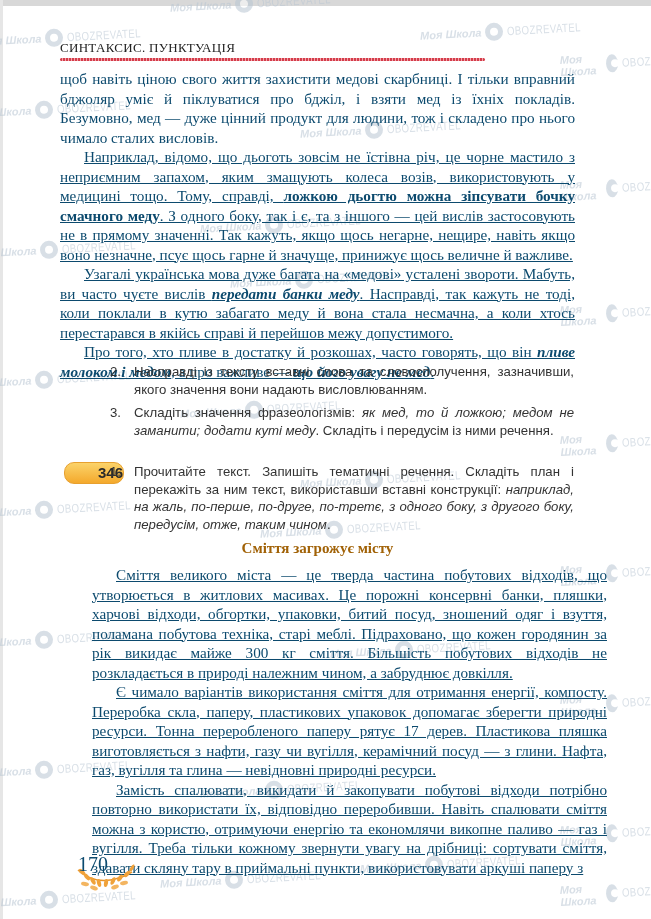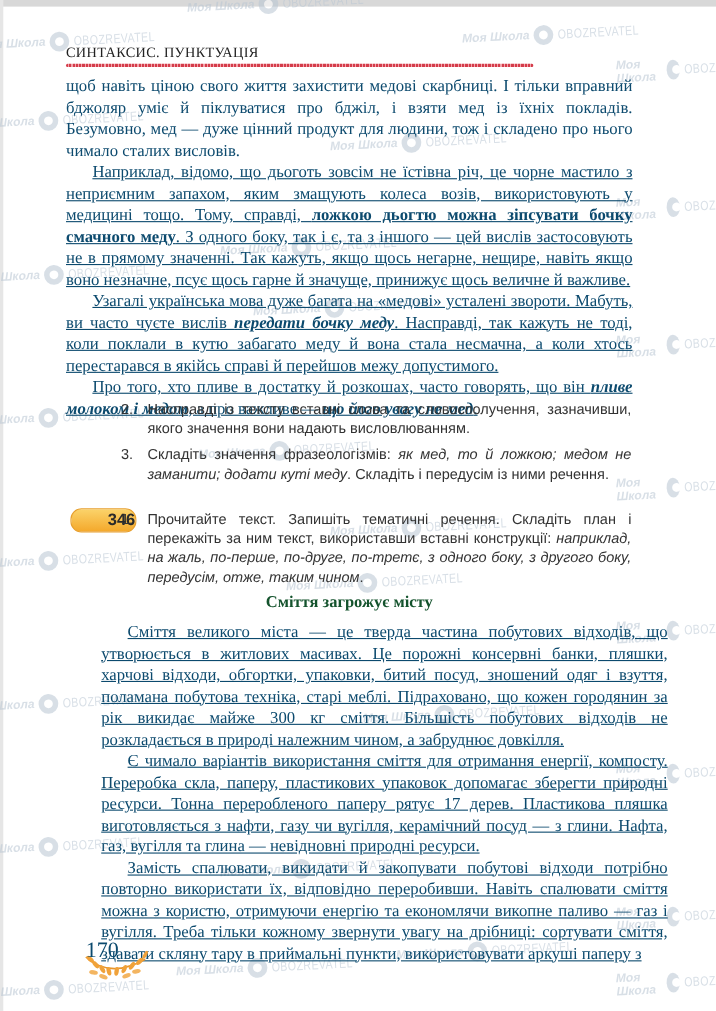--- a/index.html
+++ b/index.html
@@ -58,21 +58,21 @@
     position: absolute; left: 64px; top: 462px; width: 58px; height: 20px;
     border-radius: 10px;
     background: linear-gradient(180deg, #fbd36a 0%, #f4a92c 100%);
     border: 1px solid #e7a02f;
     font-family: "Liberation Sans", sans-serif; font-weight: bold; font-size: 15px;
     color: #2a2a2a; text-align: right; line-height: 20px;
   }
 
   .section-title {
     position: absolute; left: 60px; top: 540px; width: 515px; text-align: center;
-    font-family: "Liberation Serif", serif; font-weight: bold; font-size: 15px; color: #14532d;
+    font-family: "Liberation Serif", serif; font-weight: bold; font-size: 15px; color: #a16207;
   }
 
   .page-number {
     position: absolute; left: 78px; top: 853px;
     font-family: Liberation Serif, serif; font-size: 20px; color: #0c4a6e;
   }
   .laurel { position: absolute; left: 70px; top: 862px; width: 70px; height: 30px; }
 </style>
 </head>
 <body>
@@ -224,21 +224,21 @@
   </div>
 
 <div class="page">
 
   <div class="running-head">СИНТАКСИС. ПУНКТУАЦІЯ</div>
   <div class="head-rule"></div>
 
   <div class="body-text" id="passage-top" style="top:69px;">
       <p class=""><span>щоб навіть ціною свого життя захистити медові скарбниці. І тільки вправний бджоляр уміє й піклуватися про бджіл, і взяти мед із їхніх покладів. Безумовно, мед — дуже цінний продукт для людини, тож і складено про нього чимало сталих висловів.</span></p>
       <p class="ind"><span>Наприклад, відомо, що дьоготь зовсім не їстівна річ, це чорне мастило з неприємним запахом, яким змащують колеса возів, використовують у медицині тощо. Тому, справді, </span><span class="b">ложкою дьогтю можна зіпсувати бочку смачного меду</span><span>. З одного боку, так і є, та з іншого — цей вислів застосовують не в прямому значенні. Так кажуть, якщо щось негарне, нещире, навіть якщо воно незначне, псує щось гарне й значуще, принижує щось величне й важливе.</span></p>
-      <p class="ind"><span>Узагалі українська мова дуже багата на «медові» усталені звороти. Мабуть, ви часто чуєте вислів </span><span class="bi">передати бочку меду</span><span>. Насправді, так кажуть не тоді, коли поклали в кутю забагато меду й вона стала несмачна, а коли хтось перестарався в якійсь справі й перейшов межу допустимого.</span></p>
+      <p class="ind"><span>Узагалі українська мова дуже багата на «медові» усталені звороти. Мабуть, ви часто чуєте вислів </span><span class="bi">передати банки меду</span><span>. Насправді, так кажуть не тоді, коли поклали в кутю забагато меду й вона стала несмачна, а коли хтось перестарався в якійсь справі й перейшов межу допустимого.</span></p>
       <p class="ind"><span>Про того, хто пливе в достатку й розкошах, часто говорять, що він </span><span class="bi">пливе молоком і медом</span><span>, а про важливе — </span><span class="bi">що його увагу не мед</span><span>.</span></p>
     </div>
 
   <div class="task" id="task-2" style="top:363px;">
     <span class="task-num">2.</span>
     <span class="task-body"><span>Насправді із тексту вставні слова та словосполучення, зазначивши, якого значення вони надають висловлюванням.</span></span>
   </div>
   <div class="task" id="task-3" style="top:404px;">
     <span class="task-num">3.</span>
     <span class="task-body"><span>Складіть значення фразеологізмів: </span><span style="font-style: italic;">як мед, то й ложкою; медом не заманити; додати куті меду</span><span>. Складіть і передусім із ними речення.</span></span>

